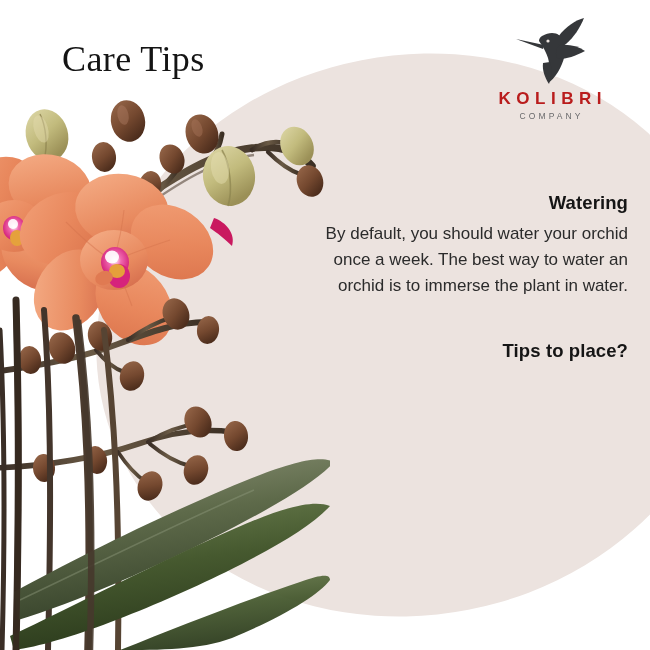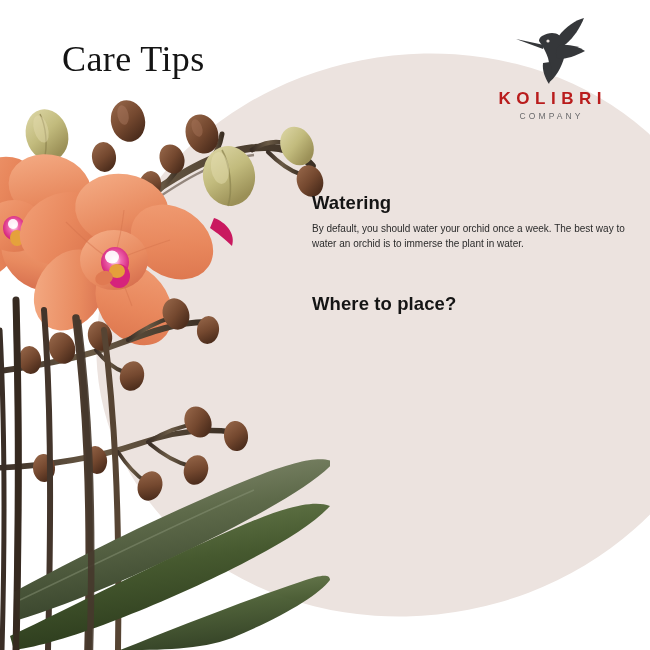--- a/index.html
+++ b/index.html
@@ -61,32 +61,32 @@
     letter-spacing:3.1px; text-indent:3.1px;
     margin-top:4px; line-height:1.05;
   }
 
   
   #textcol {
     position:absolute;
     left:312px; top:192px;
     width:316px;
     z-index:6;
-    text-align:left;
+    text-align:right;
     color:#272727;
   }
   .sec-head {
     font-size:18.5px;
     font-weight:700;
     color:#151515;
     letter-spacing:.1px;
     margin-bottom:7px;
   }
   .sec-body {
-    font-size:10px;
+    font-size:17px;
     line-height:1.52;
     color:#2b2b2b;
     font-weight:400;
   }
   #sec-place { margin-top:42px; }
 
   
   #plant { position:absolute; left:0; top:0; width:330px; height:650px; z-index:5; }
   #plantfront { position:absolute; left:0; top:0; width:340px; height:650px; z-index:8; pointer-events:none; }
 </style>
@@ -287,18 +287,18 @@
   </div>
 
   <div id="textcol">
 
     <section>
       <div class="sec-head">Watering</div>
       <p class="sec-body">By default, you should water your orchid once a week. The best way to water an orchid is to immerse the plant in water.</p>
     </section>
 
     <section id="sec-place">
-      <div class="sec-head">Where to place?</div>
+      <div class="sec-head">Tips to place?</div>
     </section>
 
   </div>
 
 </div>
 
 </body></html>

